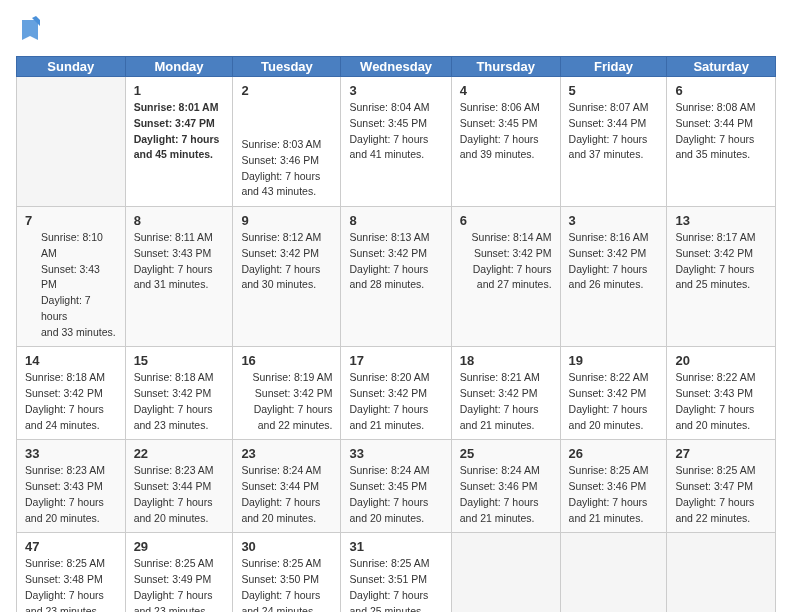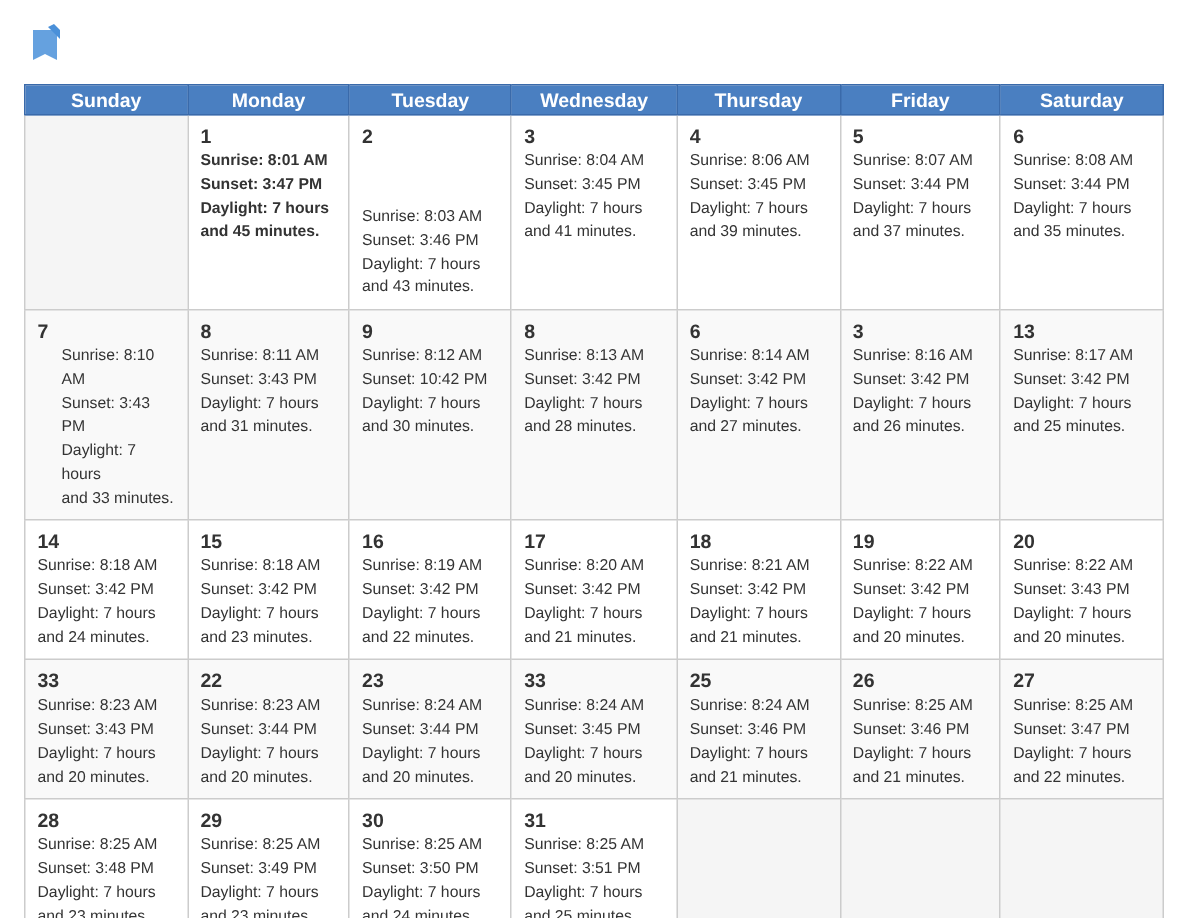--- a/index.html
+++ b/index.html
@@ -185,34 +185,34 @@
         <td>
           <div class="day-number">8</div>
           <div class="day-info" style="white-space: pre-line;">Sunrise: 8:11 AM
 Sunset: 3:43 PM
 Daylight: 7 hours
 and 31 minutes.</div>
         </td>
         <td>
           <div class="day-number">9</div>
           <div class="day-info" style="white-space: pre-line;">Sunrise: 8:12 AM
-Sunset: 10:42 PM
+Sunset: 3:42 PM
 Daylight: 7 hours
 and 30 minutes.</div>
         </td>
         <td>
           <div class="day-number">8</div>
           <div class="day-info" style="white-space: pre-line;">Sunrise: 8:13 AM
 Sunset: 3:42 PM
 Daylight: 7 hours
 and 28 minutes.</div>
         </td>
         <td>
           <div class="day-number">6</div>
-          <div class="day-info" style="white-space: pre-line;">Sunrise: 8:14 AM
+          <div class="day-info" style="white-space: pre-line; text-align: right;">Sunrise: 8:14 AM
 Sunset: 3:42 PM
 Daylight: 7 hours
 and 27 minutes.</div>
         </td>
         <td>
           <div class="day-number">3</div>
           <div class="day-info" style="white-space: pre-line;">Sunrise: 8:16 AM
 Sunset: 3:42 PM
 Daylight: 7 hours
 and 26 minutes.</div>
@@ -235,21 +235,21 @@
         </td>
         <td>
           <div class="day-number">15</div>
           <div class="day-info" style="white-space: pre-line;">Sunrise: 8:18 AM
 Sunset: 3:42 PM
 Daylight: 7 hours
 and 23 minutes.</div>
         </td>
         <td>
           <div class="day-number">16</div>
-          <div class="day-info" style="white-space: pre-line;">Sunrise: 8:19 AM
+          <div class="day-info" style="white-space: pre-line; text-align: right;">Sunrise: 8:19 AM
 Sunset: 3:42 PM
 Daylight: 7 hours
 and 22 minutes.</div>
         </td>
         <td>
           <div class="day-number">17</div>
           <div class="day-info" style="white-space: pre-line;">Sunrise: 8:20 AM
 Sunset: 3:42 PM
 Daylight: 7 hours
 and 21 minutes.</div>
@@ -322,21 +322,21 @@
         <td>
           <div class="day-number">27</div>
           <div class="day-info" style="white-space: pre-line;">Sunrise: 8:25 AM
 Sunset: 3:47 PM
 Daylight: 7 hours
 and 22 minutes.</div>
         </td>
       </tr>
       <tr>
         <td>
-          <div class="day-number">28</div>
+          <div class="day-number">47</div>
           <div class="day-info" style="white-space: pre-line;">Sunrise: 8:25 AM
 Sunset: 3:48 PM
 Daylight: 7 hours
 and 23 minutes.</div>
         </td>
         <td>
           <div class="day-number">29</div>
           <div class="day-info" style="white-space: pre-line;">Sunrise: 8:25 AM
 Sunset: 3:49 PM
 Daylight: 7 hours

